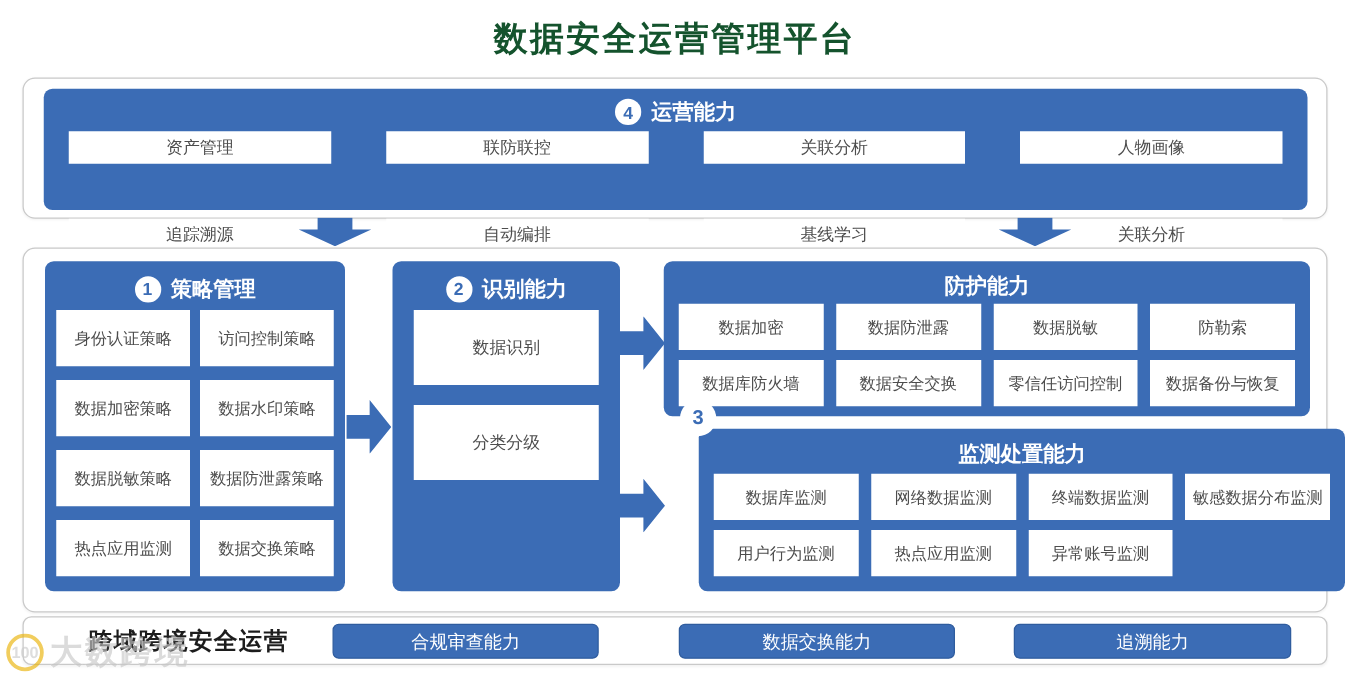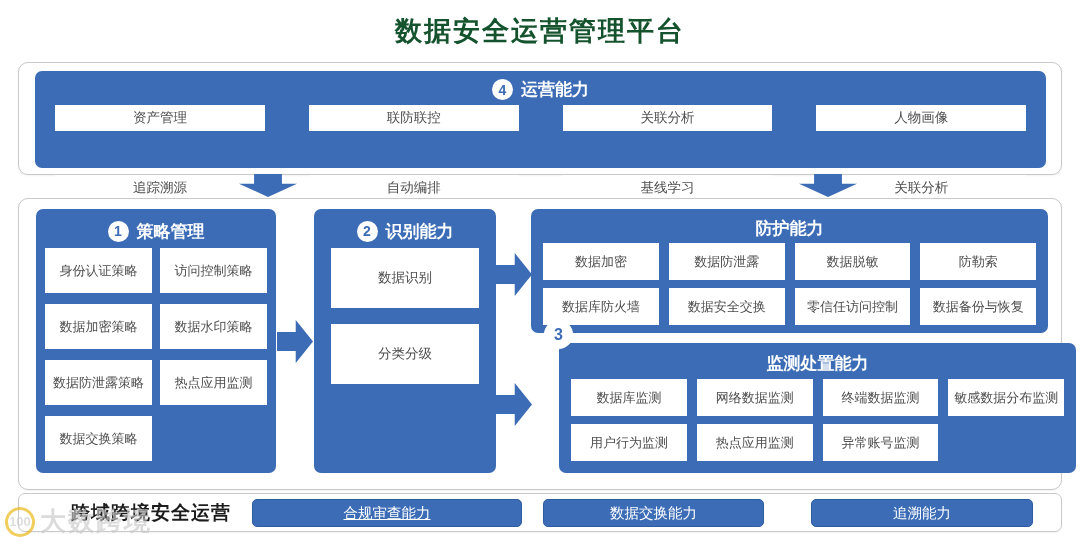--- a/index.html
+++ b/index.html
@@ -62,21 +62,21 @@
   .badge-3 { position:absolute; left:525px; top:121px; width:29px; height:29px; z-index:3;
     background:#ffffff; border-radius:50%; color:#3b6cb5; font-size:16px; font-weight:bold;
     display:flex; align-items:center; justify-content:center; }
 
   
   .bottom-title { position:absolute; left:52px; top:0; height:37px; display:flex; align-items:center;
     font-size:19px; font-weight:bold; color:#1c1c1c; letter-spacing:1px; }
   .bot-btn { position:absolute; top:5px; height:28px; background:#3b6cb5; border:1px solid #2f5c9e;
     border-radius:5px; color:#ffffff; font-size:14.5px;
     display:flex; align-items:center; justify-content:center; }
-  .btn-1 { left:233px; width:270px;text-decoration:underline; }
+  .btn-1 { left:247px; width:213px; }
   .btn-2 { left:524px; width:221px; }
   .btn-3 { left:792px; width:222px; }
 
   
   .watermark { position:absolute; left:5px; top:504px; z-index:5; display:flex; align-items:center;
     gap:5px; color:#c3c3c3; opacity:0.65; font-weight:bold; }
   .wm-circle { width:30px; height:30px; border:3px solid #eab308; border-radius:50%;
     display:flex; align-items:center; justify-content:center; font-size:13px; color:#cccccc; }
   .wm-text { font-size:26px; letter-spacing:2px; color:#c8c8c8;
     text-shadow:0 0 1px #ffffff; }
@@ -113,20 +113,21 @@
   <div class="blue-panel panel-strategy">
     <div class="panel-hdr">
       <span class="num-badge">1</span>
       <span>策略管理</span>
     </div>
     <div class="grid-strategy">
       <div class="wbox">身份认证策略</div>
       <div class="wbox">访问控制策略</div>
       <div class="wbox">数据加密策略</div>
       <div class="wbox">数据水印策略</div>
+      <div class="wbox">数据脱敏策略</div>
       <div class="wbox">数据防泄露策略</div>
       <div class="wbox">热点应用监测</div>
       <div class="wbox">数据交换策略</div>
     </div>
   </div>
 
   <div class="right-arrow" style="left:258px; top:121px;"></div>
 
   <div class="blue-panel panel-identify">
     <div class="panel-hdr">

